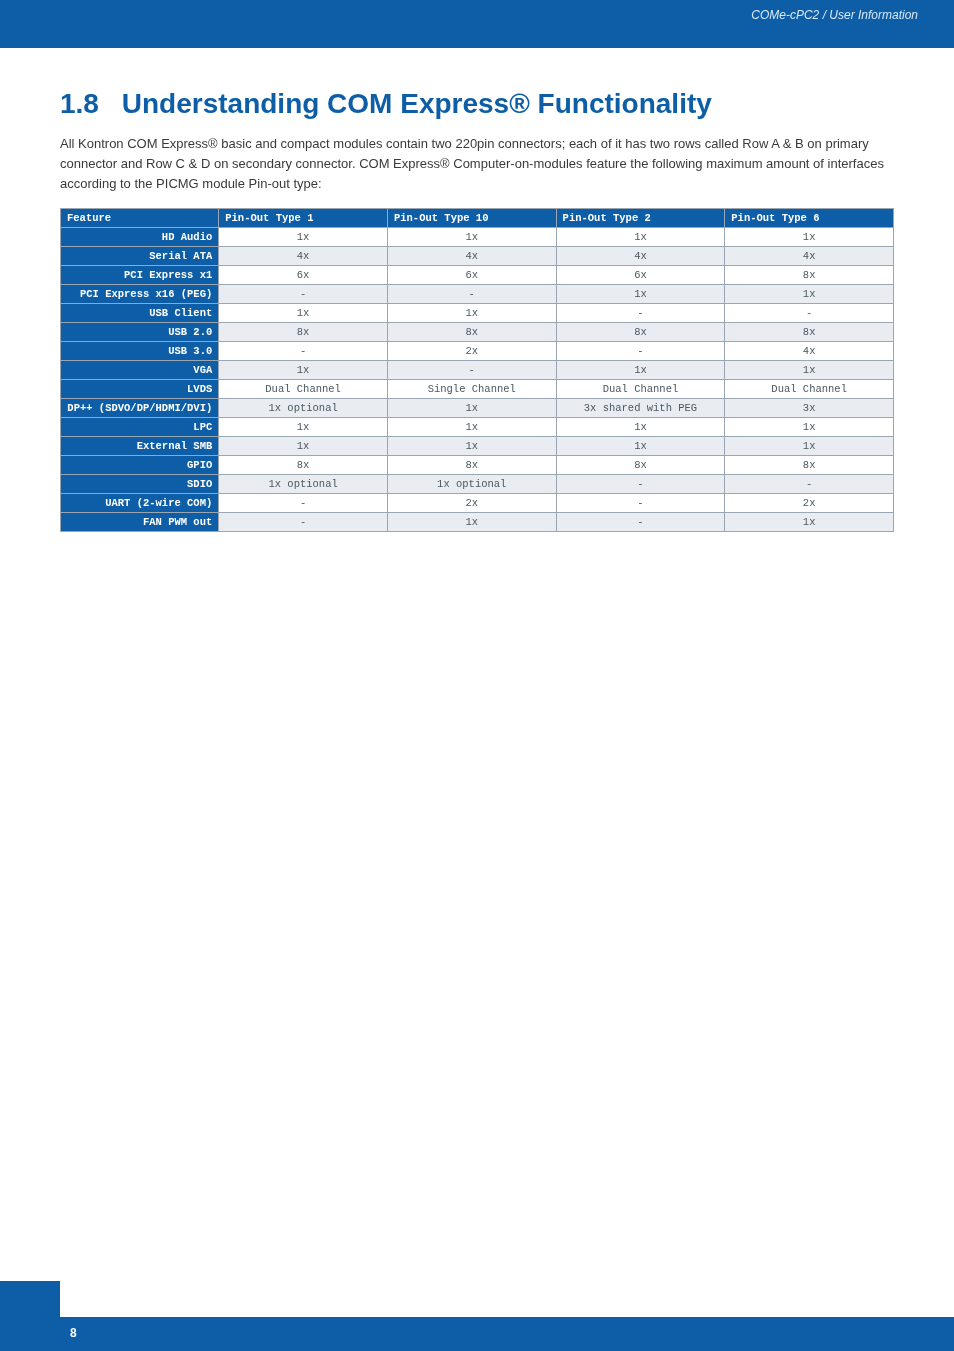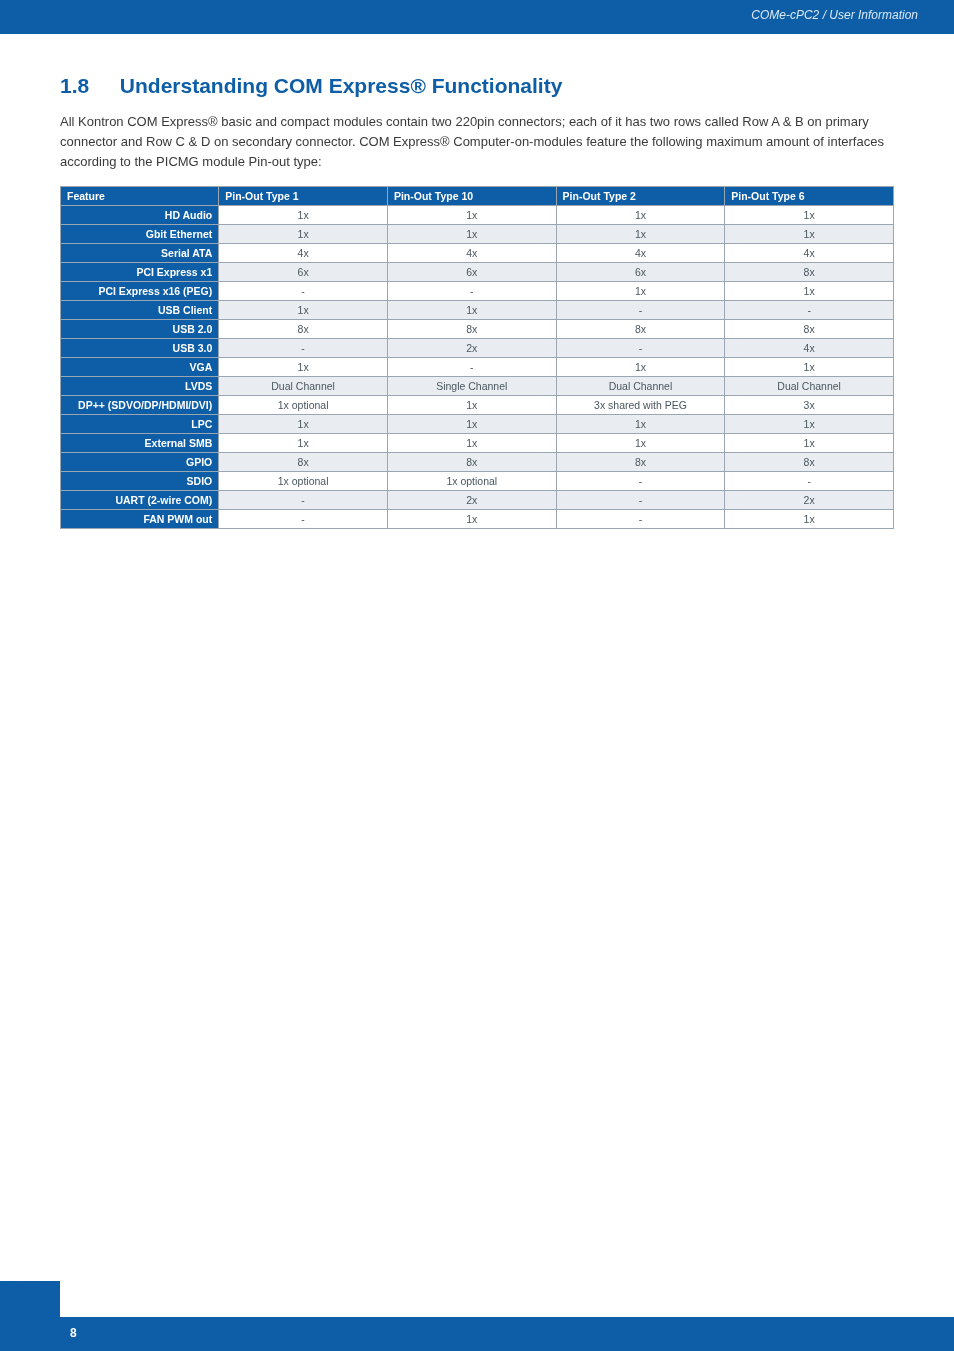--- a/index.html
+++ b/index.html
@@ -6,53 +6,54 @@
   body {
     font-family: "Segoe UI", Arial, sans-serif;
     background: #fff;
     width: 954px;
     height: 1351px;
     position: relative;
     color: #3a3a3a;
   }
   .top-band {
     background: #0d5ea6;
-    height: 34px;
+    height: 48px;
     width: 100%;
     position: relative;
   }
   .top-band-text {
     position: absolute;
     right: 36px;
     top: 8px;
     color: #d9e9f7;
     font-size: 12px;
     font-style: italic;
   }
   .content {
     padding: 40px 60px 0 60px;
   }
   h2.section-title {
     color: #0d5ea6;
-    font-size: 21px;
+    font-size: 28px;
     font-weight: 700;
     margin-bottom: 14px;
   }
   h2.section-title .num { display:inline-block; width:54px; }
   p.body-text {
     font-size: 13px;
     line-height: 1.55;
     color: #3a3a3a;
     margin-bottom: 14px;
   }
   table.feature-table {
     border-collapse: collapse;
     width: 100%;
     font-size: 10.5px;
     margin-top: 6px;
+    font-family: Liberation Mono, monospace;
   }
   table.feature-table th,
   table.feature-table td {
     border: 1px solid #9aa6b2;
     padding: 3px 6px;
     text-align: center;
     vertical-align: middle;
     height: 17px;
   }
   table.feature-table th {
@@ -150,27 +151,20 @@
     </thead>
     <tbody id="feature-tbody">
         <tr>
           <td class="rowhead">HD Audio</td>
           <td>1x</td>
           <td>1x</td>
           <td>1x</td>
           <td>1x</td>
         </tr>
         <tr>
-          <td class="rowhead">Gbit Ethernet</td>
-          <td>1x</td>
-          <td>1x</td>
-          <td>1x</td>
-          <td>1x</td>
-        </tr>
-        <tr>
           <td class="rowhead">Serial ATA</td>
           <td>4x</td>
           <td>4x</td>
           <td>4x</td>
           <td>4x</td>
         </tr>
         <tr>
           <td class="rowhead">PCI Express x1</td>
           <td>6x</td>
           <td>6x</td>

